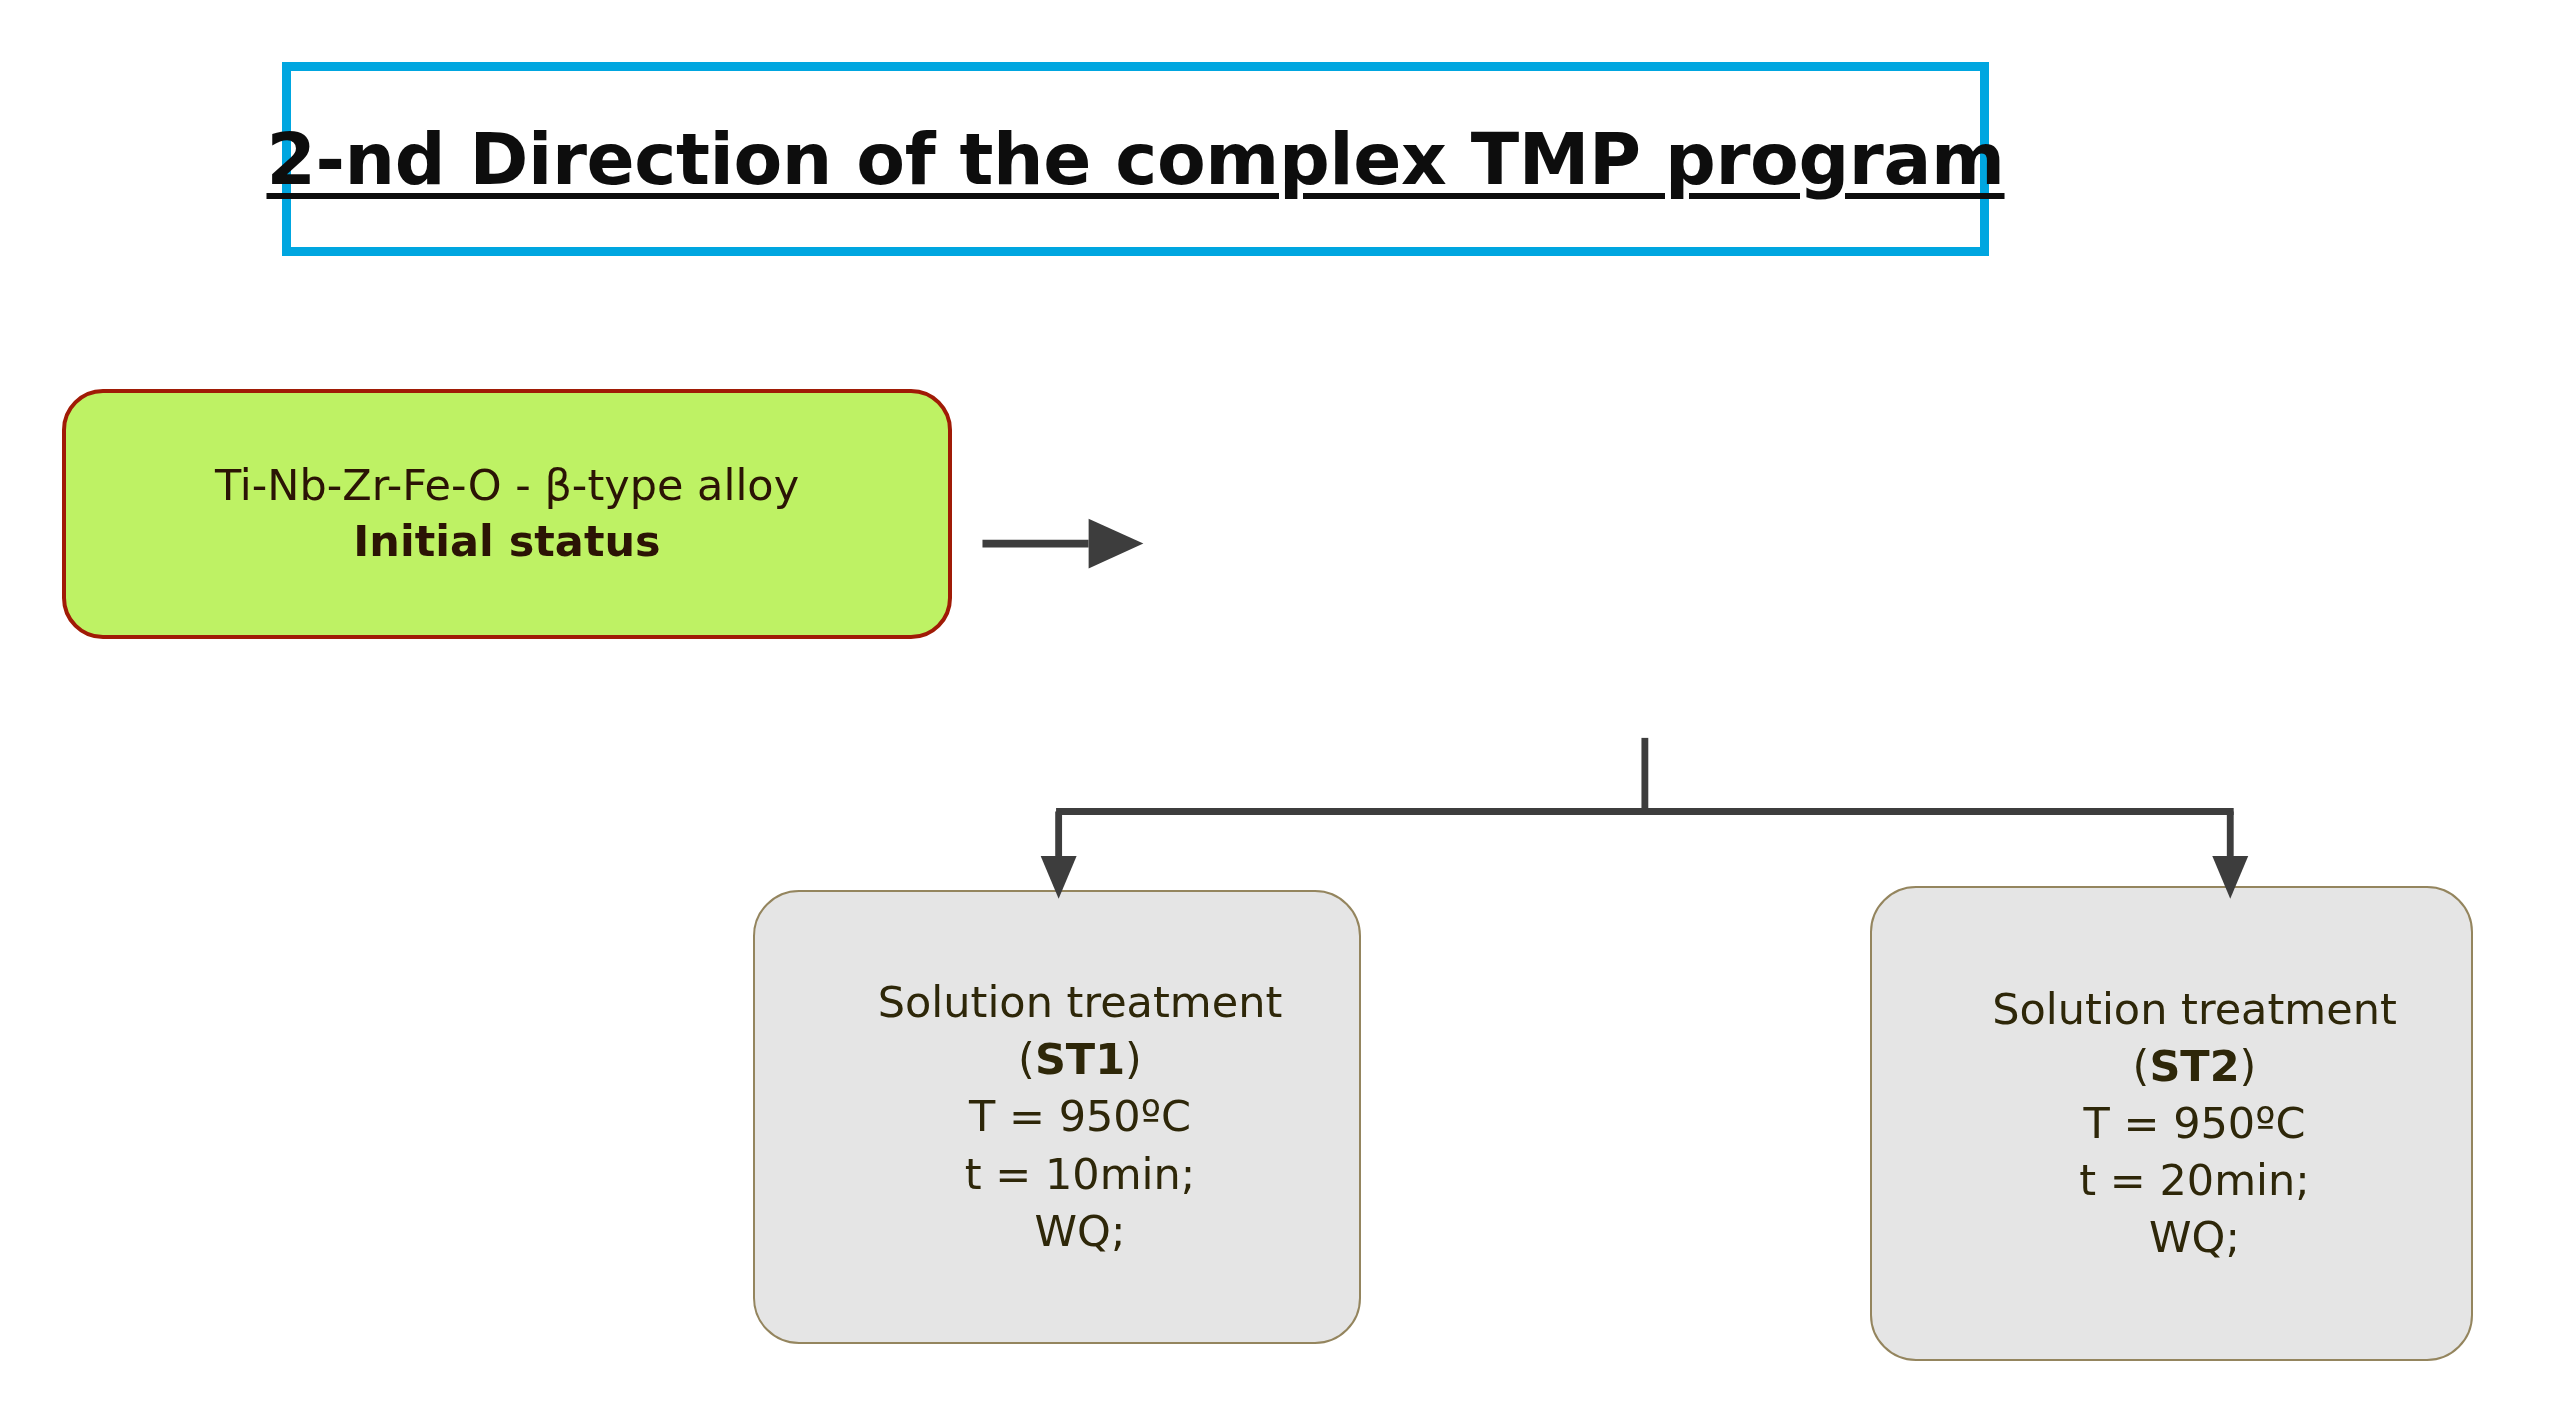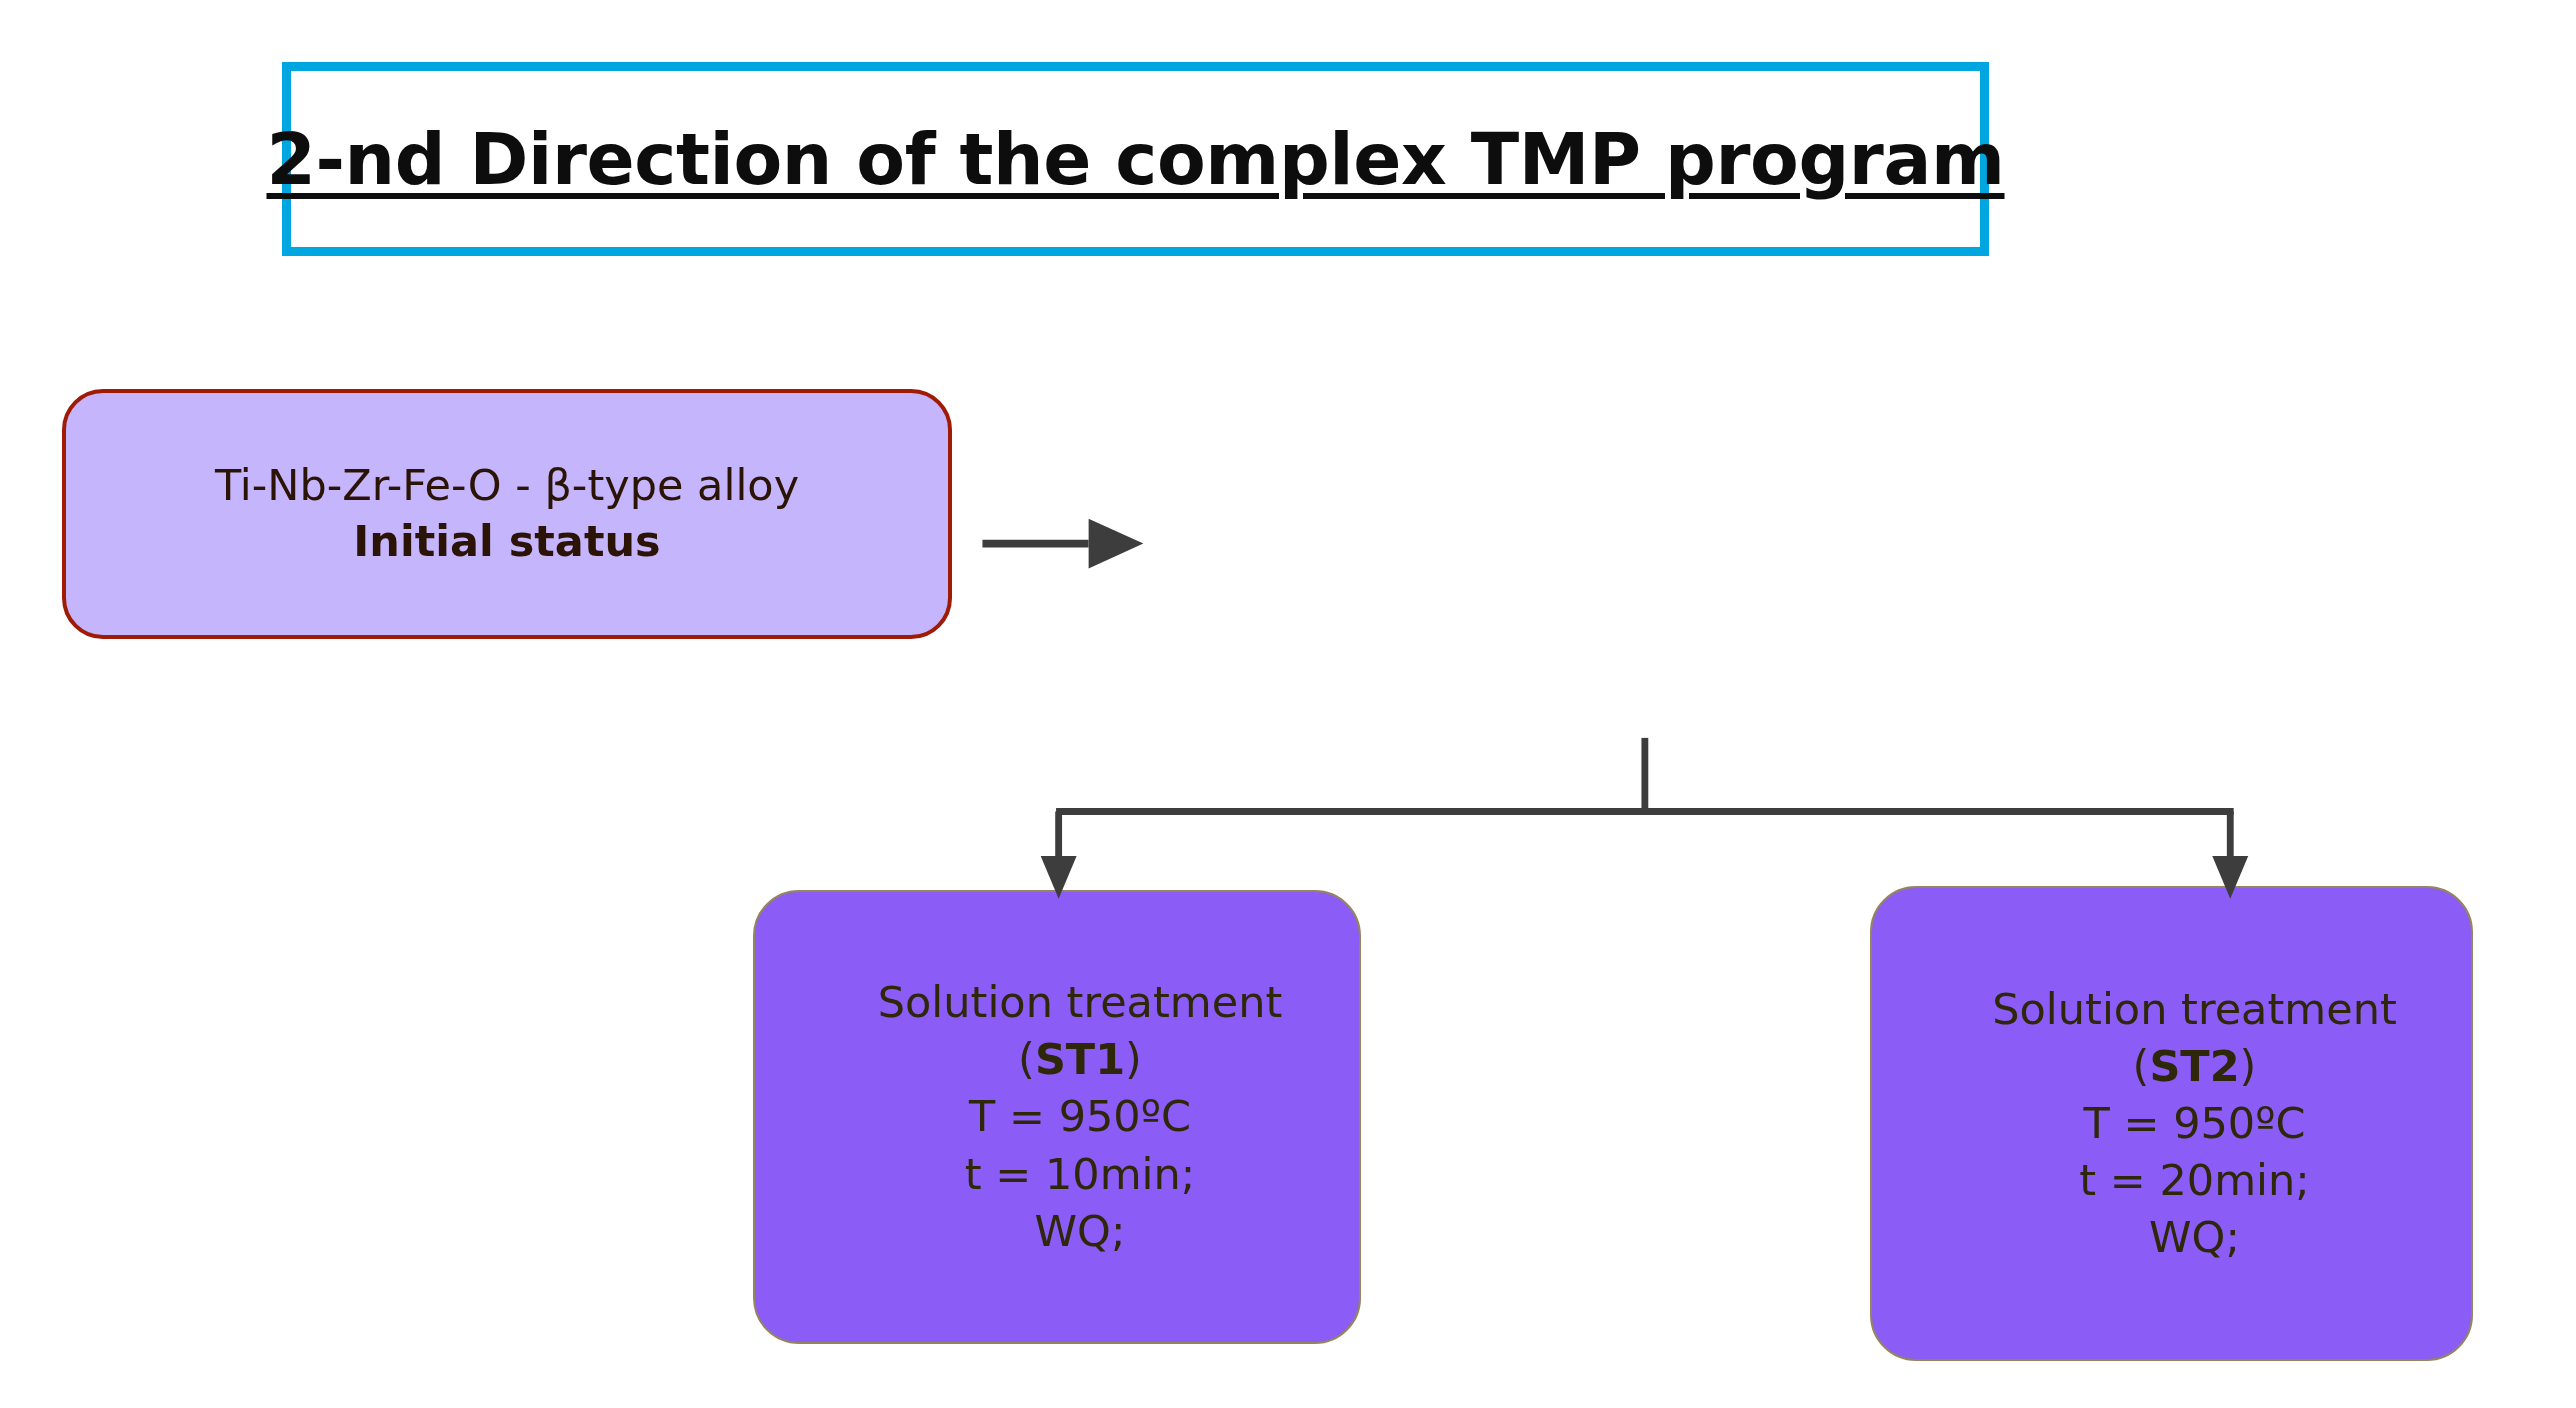--- a/index.html
+++ b/index.html
@@ -63,21 +63,21 @@
     white-space: nowrap;
   }
   .node .line b { font-weight: bold; }
 
   
   #node-initial {
     left: 62px;
     top: 389px;
     width: 890px;
     height: 250px;
-    background: #c4b5fd;
+    background: #bef264;
     border: 4.3px solid #A01B06;
     border-radius: 41px;
     color: #3a1500;
     font-size: 43px;
     line-height: 1.30;
   }
   #node-initial .line { color: #2b1405; }
 
   
   #node-spd {
@@ -89,21 +89,21 @@
     border: 2.6px solid #9c8082;
     border-radius: 36px;
     color: #35100f;
     font-size: 43px;
     line-height: 1.42;
   }
   #node-spd .spacer { height: 19px; }
 
   
   .node-st {
-    background: #8b5cf6;
+    background: #e5e5e5;
     border: 2.6px solid #94855e;
     border-radius: 46px;
     color: #2e2709;
     font-size: 43px;
     line-height: 1.33;
     padding-left: 46px;
   }
   #node-st1 {
     left: 753px;
     top: 890px;

